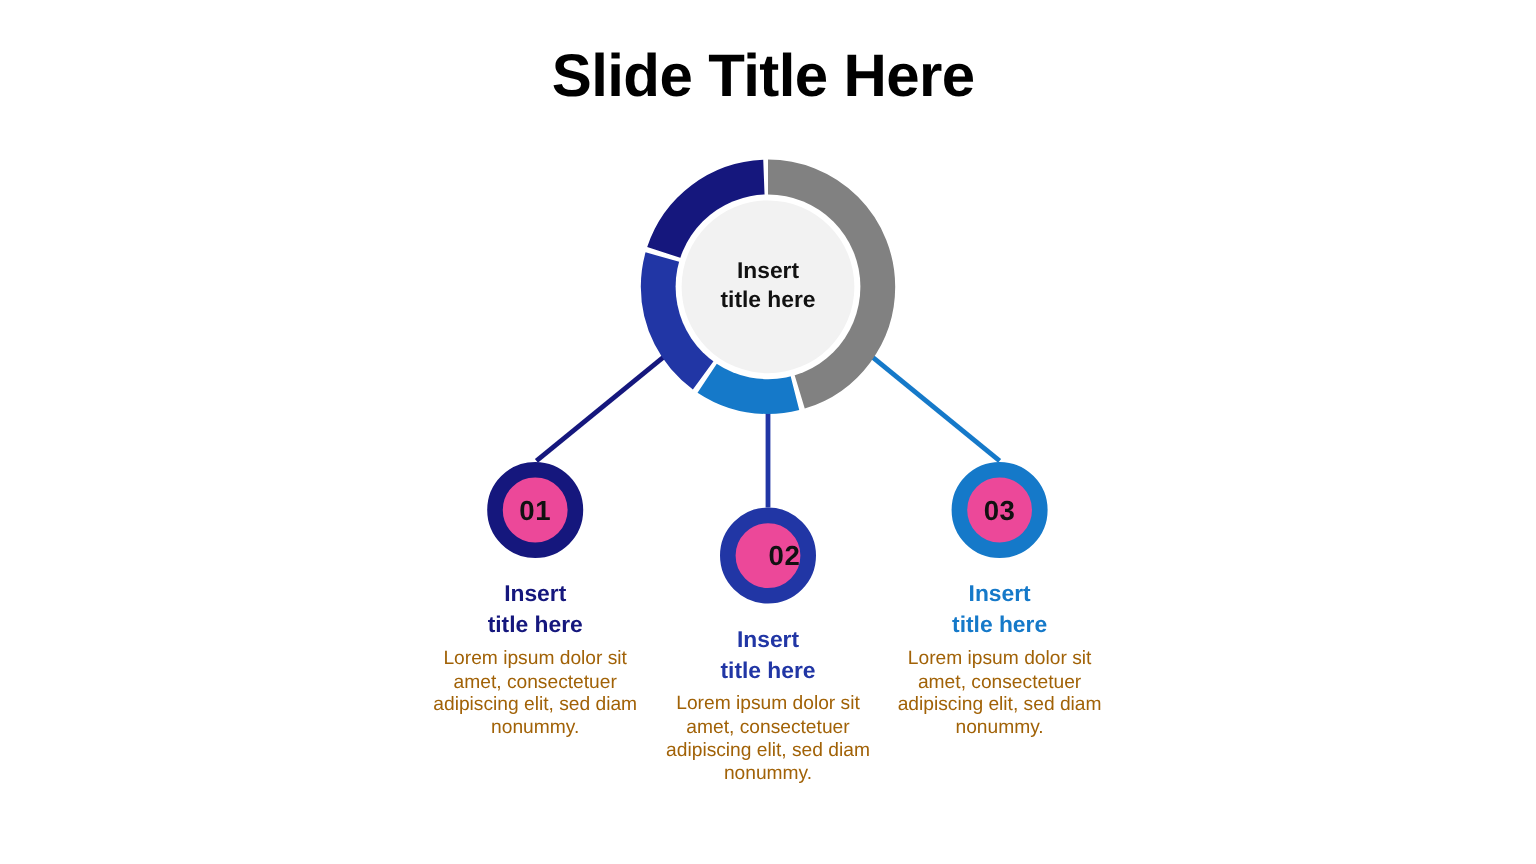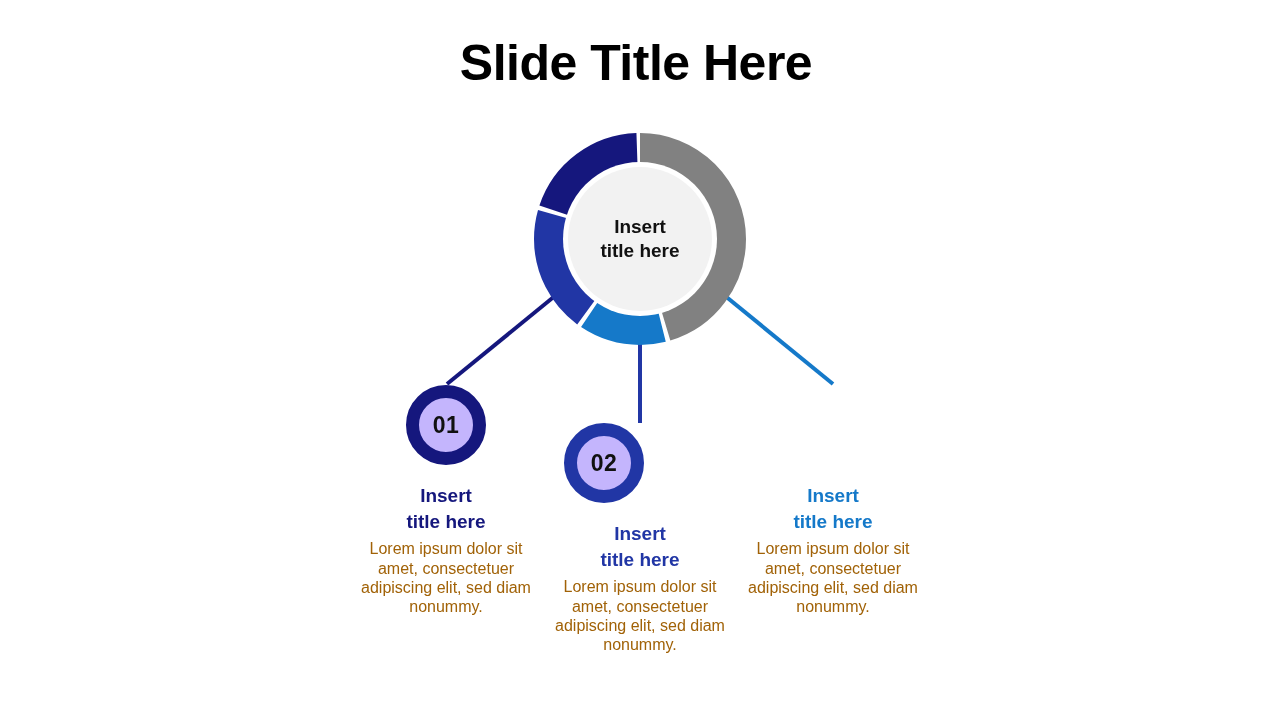--- a/index.html
+++ b/index.html
@@ -69,34 +69,34 @@
     color: #111111;
     line-height: 1.28;
   }
 
   
   .node {
     position: absolute;
     width: 80px;
     height: 80px;
     border-radius: 50%;
-    background: #c4b5fd;
+    background: #ec4899;
     box-sizing: border-box;
     display: flex;
     align-items: center;
     justify-content: center;
   }
   .node-num {
     font-size: 23px;
     font-weight: bold;
     color: #111111;
     letter-spacing: 0.5px;
   }
   .node-1 { left: 406px; top: 385px; border: 13px solid #15177d; }
-  .node-2 { left: 564px; top: 423px; border: 13px solid #2136a5; }
+  .node-2 { left: 600px; top: 423px; border: 13px solid #2136a5; justify-content: flex-end; }
   .node-3 { left: 793px; top: 385px; border: 13px solid #1579c9; }
 
   
   .col {
     position: absolute;
     width: 178px;
     text-align: center;
   }
   .col-1 { left: 357px; top: 483px; }
   .col-2 { left: 551px; top: 521px; }
@@ -151,20 +151,23 @@
   </div>
 
   <div class="node node-1">
     <span class="node-num">01</span>
   </div>
 
   <div class="node node-2">
     <span class="node-num">02</span>
   </div>
 
+  <div class="node node-3">
+    <span class="node-num">03</span>
+  </div>
 
   <div class="col col-1">
     <div class="col-title">
       <div>Insert</div>
       <div>title here</div>
     </div>
     <p class="col-body">Lorem ipsum dolor sit amet, consectetuer adipiscing elit, sed diam nonummy.</p>
   </div>
 
   <div class="col col-2">

